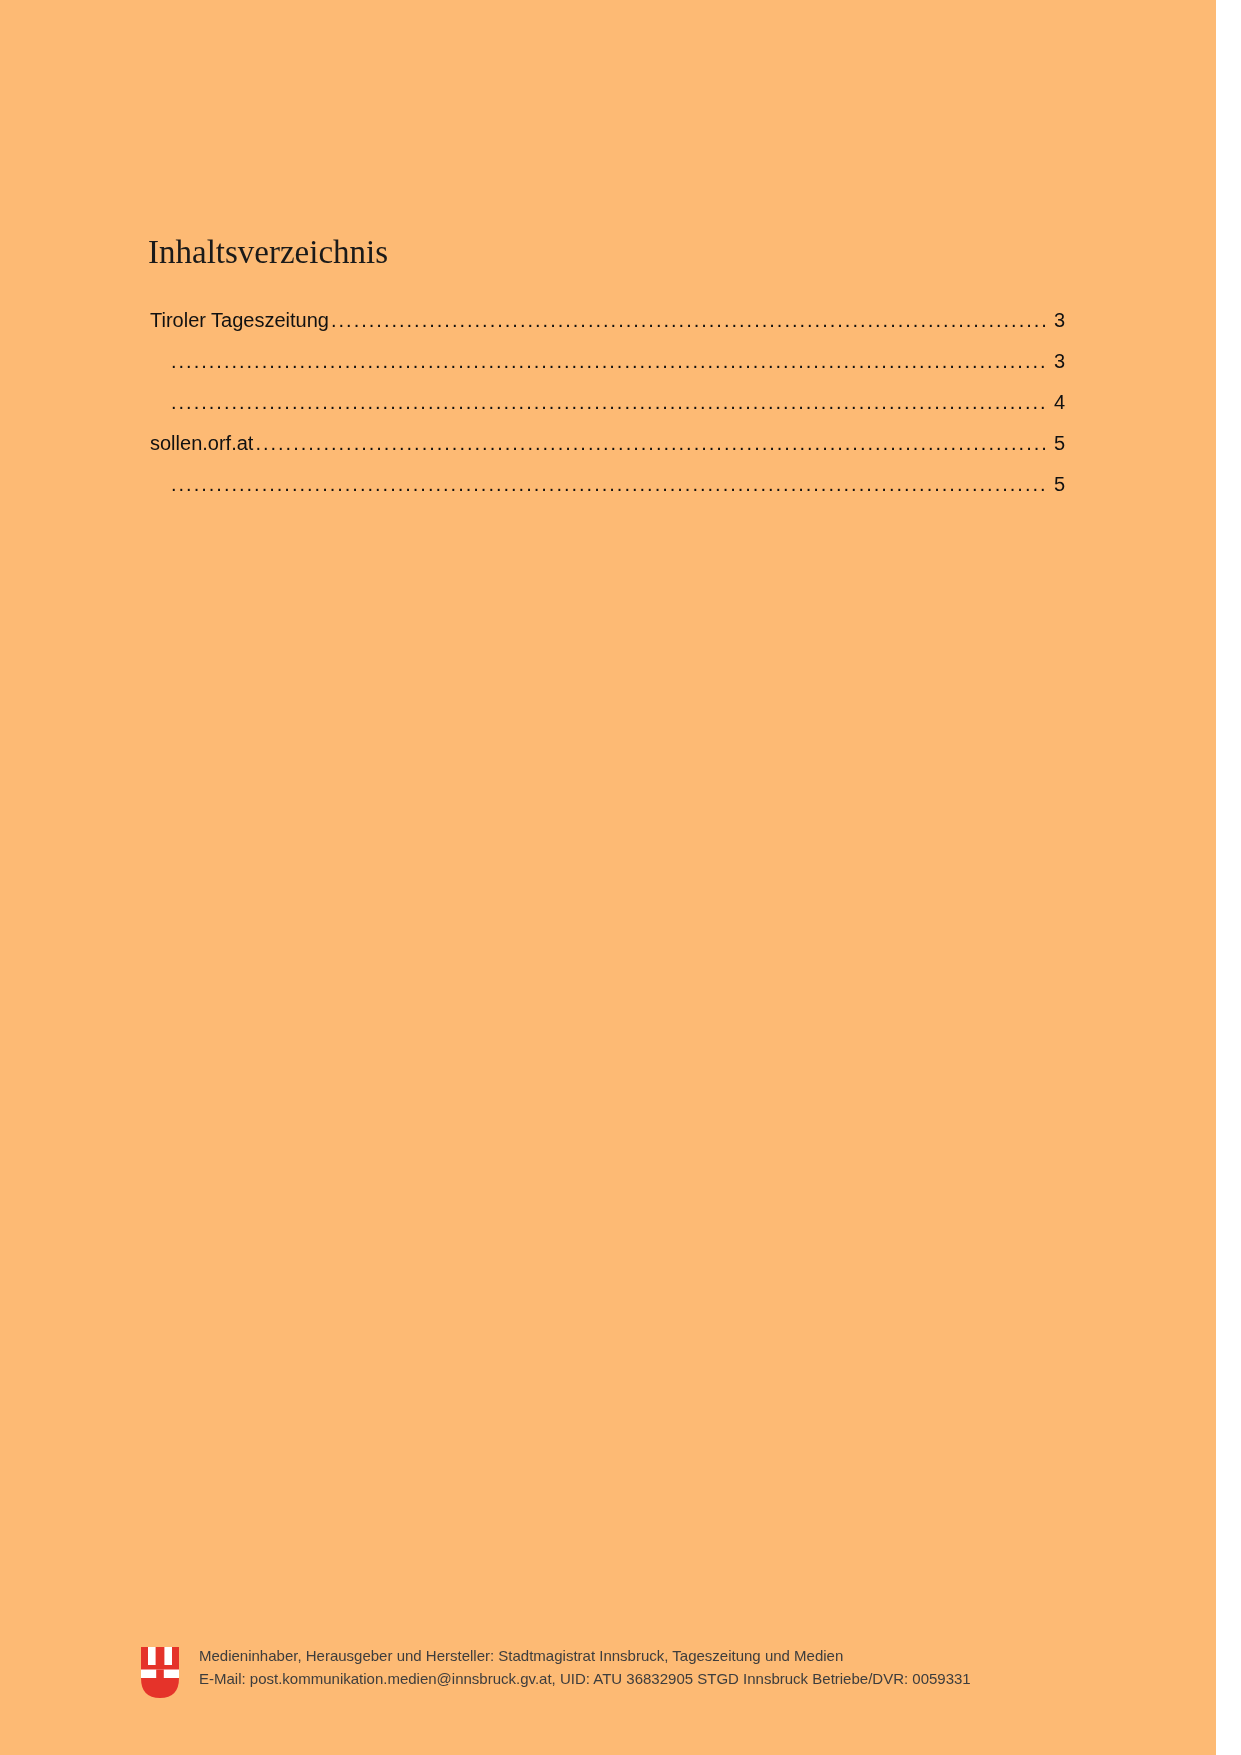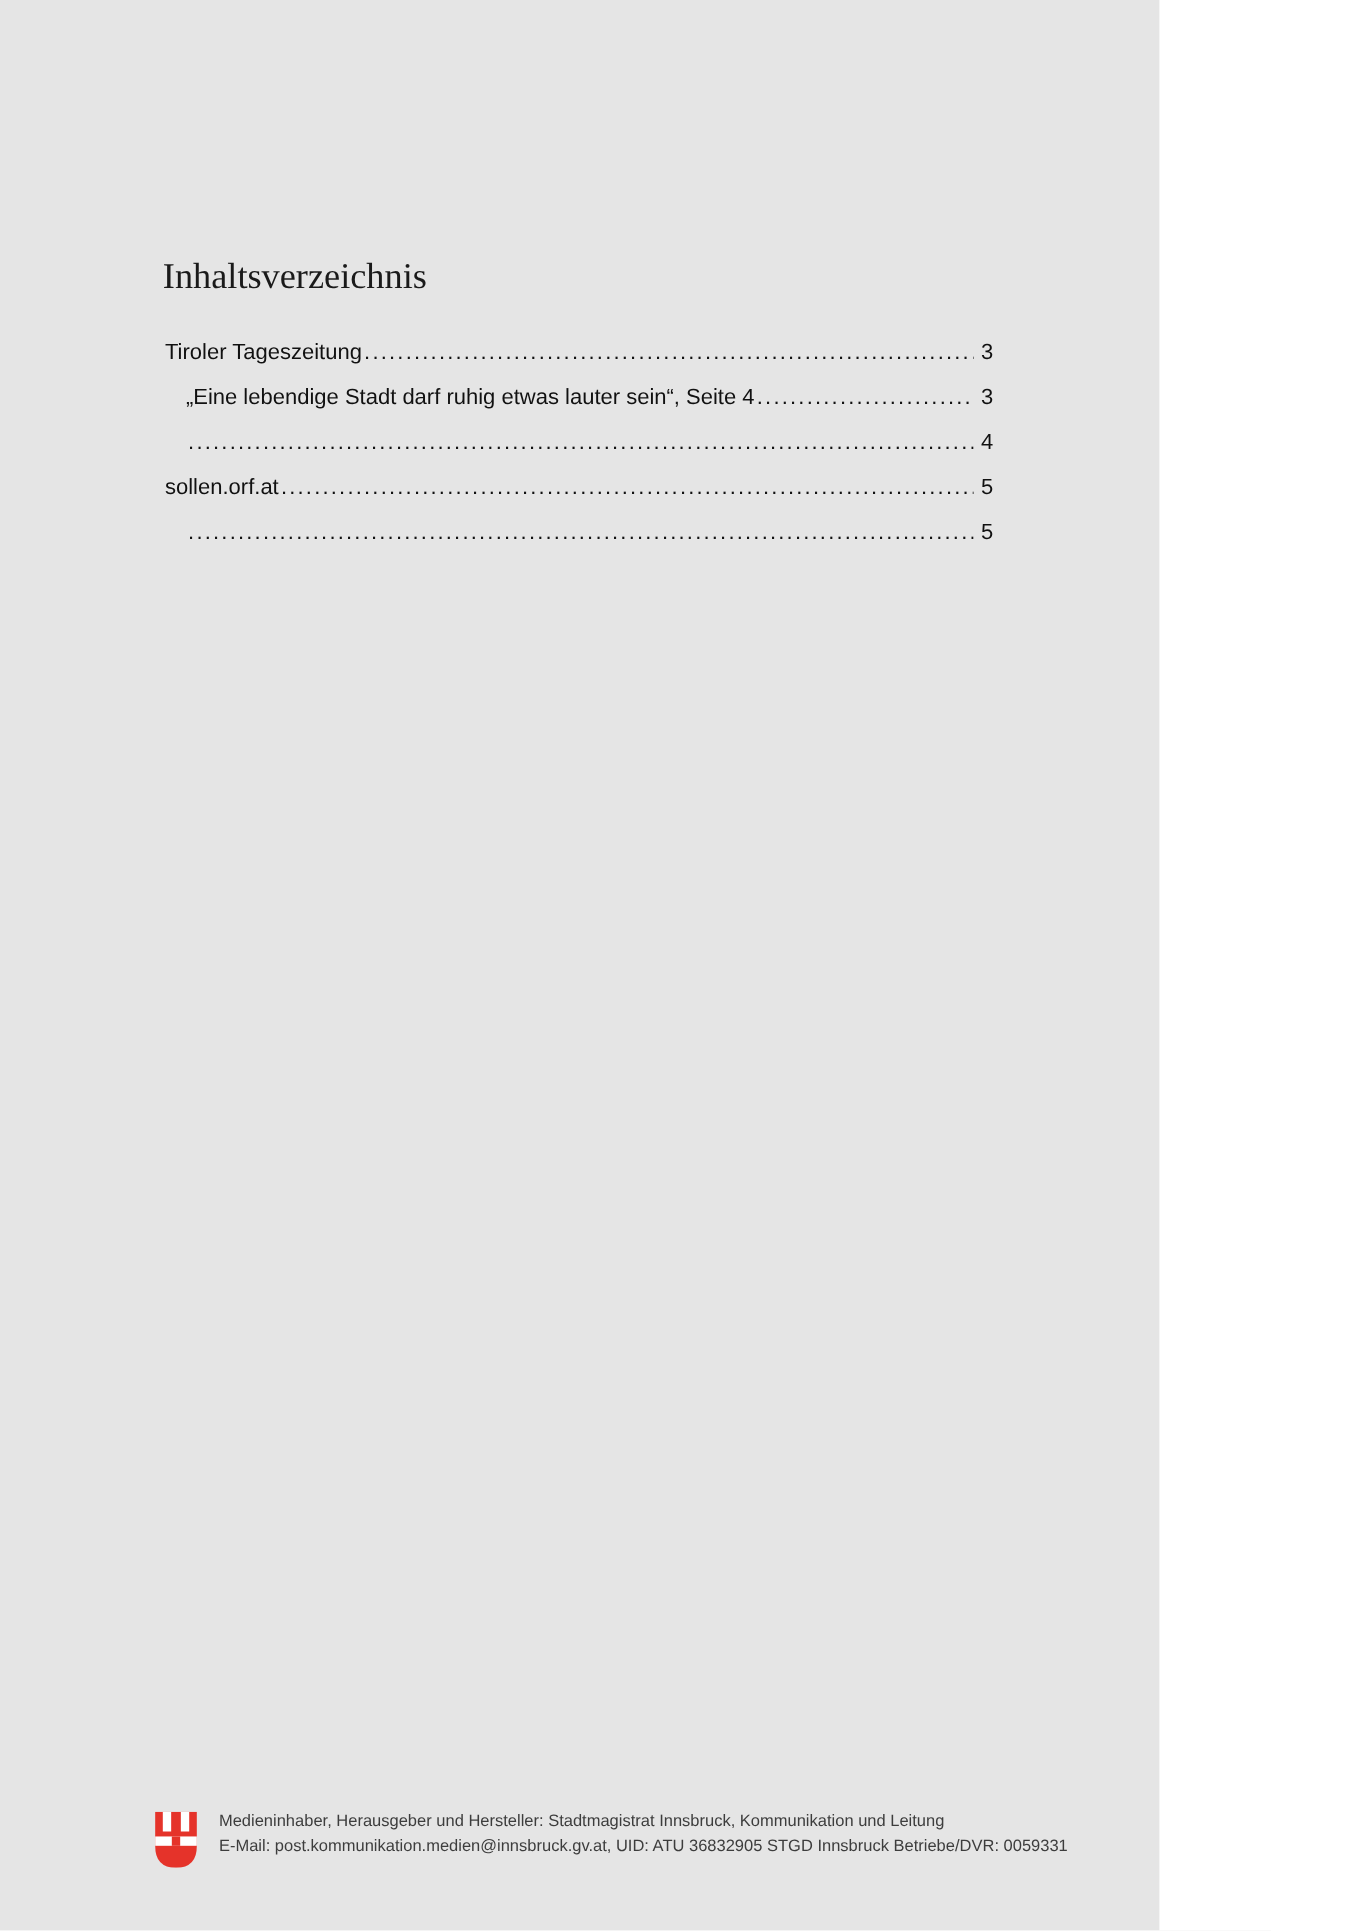--- a/index.html
+++ b/index.html
@@ -3,23 +3,23 @@
 <meta charset="utf-8">
 <title>Inhaltsverzeichnis</title>
 <style>
   html, body {
     margin: 0;
     padding: 0;
     background: #ffffff;
   }
   .page {
     position: relative;
-    width: 1054px;
+    width: 1216px;
     height: 1755px;
-    background: #e5e5e5;
+    background: #fdba74;
     overflow: hidden;
     font-family: "Liberation Sans", sans-serif;
     color: #111111;
   }
 
   
   .doc-title {
     position: absolute;
     left: 148px;
     top: 236px;
@@ -107,21 +107,20 @@
 
   <nav class="toc">
 
     <div class="toc-row">
       <span class="toc-label">Tiroler Tageszeitung</span>
       <span class="toc-leader">....................................................................................................................................................................................................................................................................</span>
       <span class="toc-page">3</span>
     </div>
 
     <div class="toc-row indent">
-      <span class="toc-label">„Eine lebendige Stadt darf ruhig etwas lauter sein“, Seite 4</span>
       <span class="toc-leader">....................................................................................................................................................................................................................................................................</span>
       <span class="toc-page">3</span>
     </div>
 
     <div class="toc-row indent">
       <span class="toc-leader">....................................................................................................................................................................................................................................................................</span>
       <span class="toc-page">4</span>
     </div>
 
     <div class="toc-row">
@@ -141,19 +140,19 @@
 
     <svg class="footer-logo" viewBox="0 0 38 51" xmlns="http://www.w3.org/2000/svg" aria-hidden="true">
       <path d="M0,0 H38 V31 Q38,51 19,51 Q0,51 0,31 Z" fill="#e5332a"></path>
       <rect x="7" y="0" width="7.6" height="18" fill="#ffffff"></rect>
       <rect x="23.4" y="0" width="7.6" height="18" fill="#ffffff"></rect>
       <rect x="0" y="22.5" width="38" height="8.5" fill="#ffffff"></rect>
       <rect x="15.2" y="22.5" width="7.6" height="8.5" fill="#e5332a"></rect>
     </svg>
 
     <div class="footer-text">
-      <div>Medieninhaber, Herausgeber und Hersteller: Stadtmagistrat Innsbruck, Kommunikation und Leitung</div>
+      <div>Medieninhaber, Herausgeber und Hersteller: Stadtmagistrat Innsbruck, Tageszeitung und Medien</div>
       <div><span>E-Mail: </span><span class="footer-email">post.kommunikation.medien@innsbruck.gv.at</span><span>, UID: ATU 36832905 STGD Innsbruck Betriebe/DVR: 0059331</span></div>
     </div>
 
   </footer>
 
 </div>
 
 </body></html>

